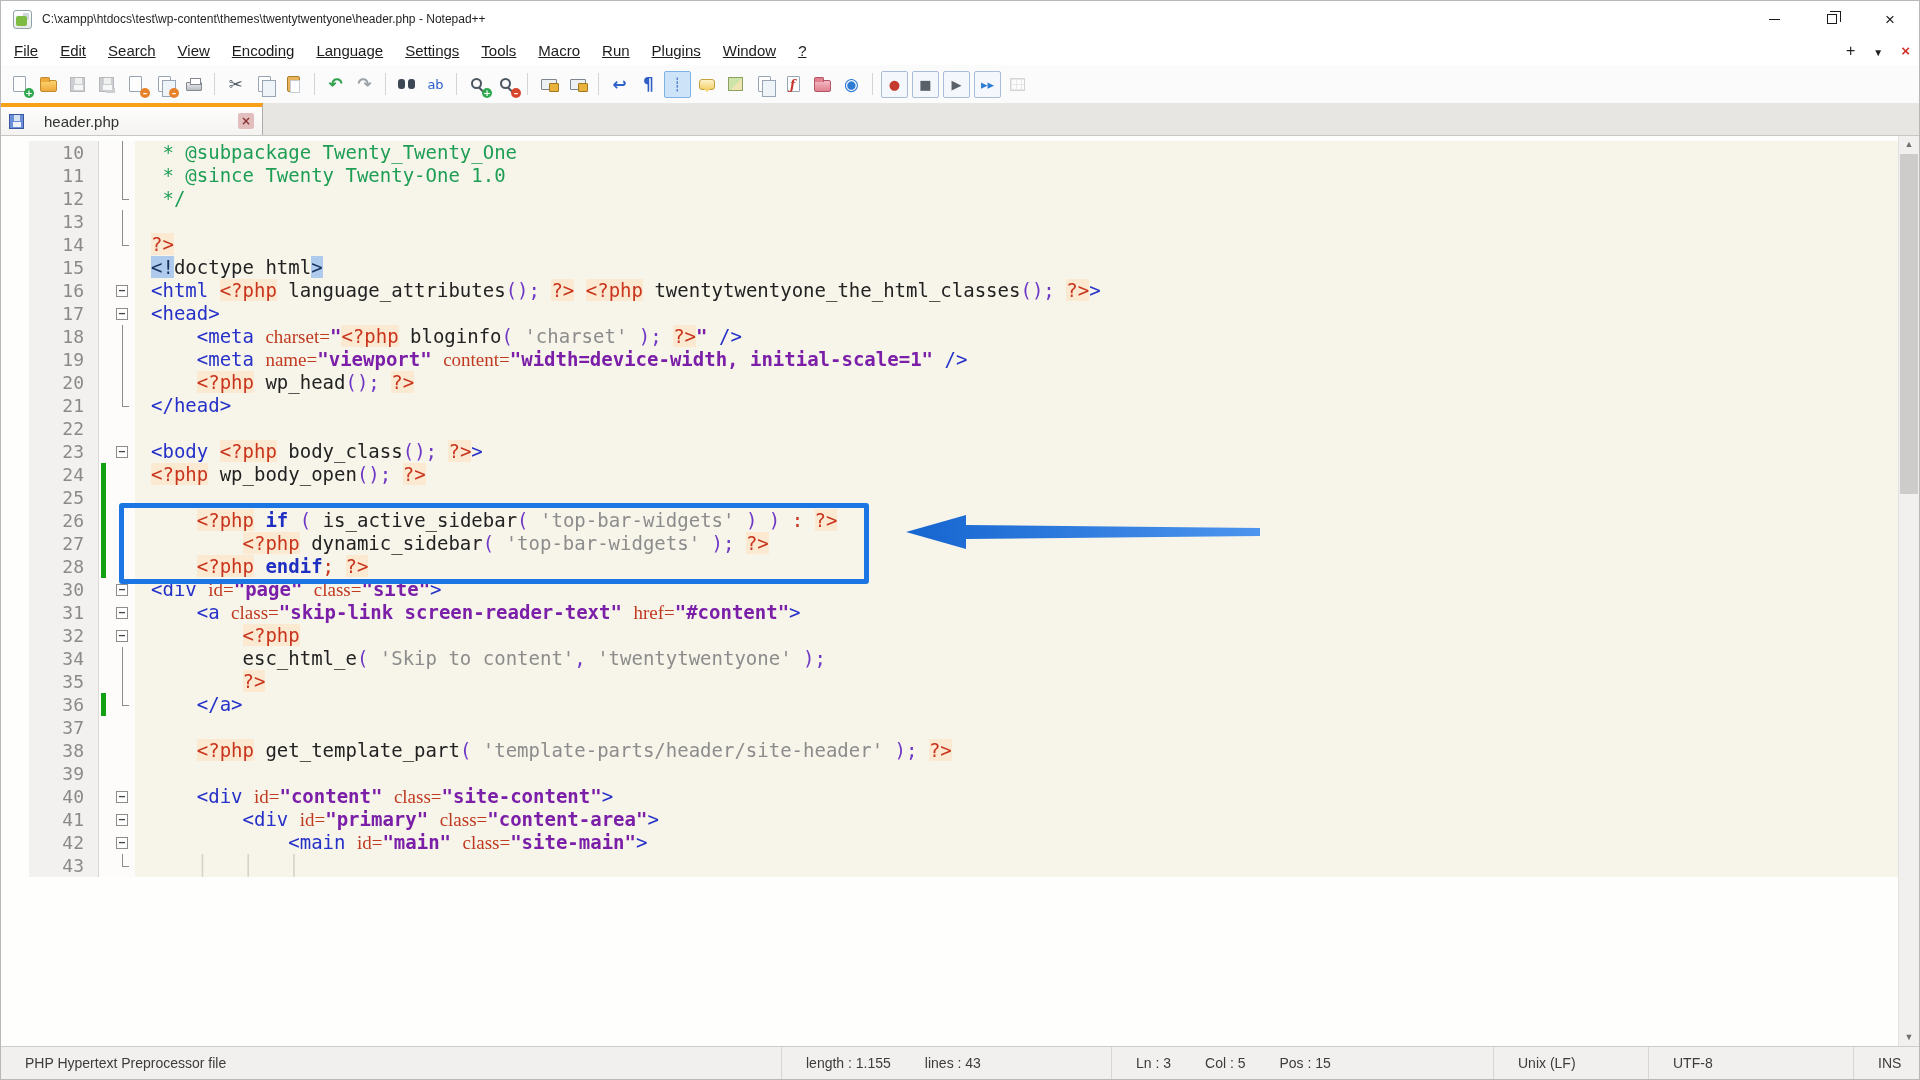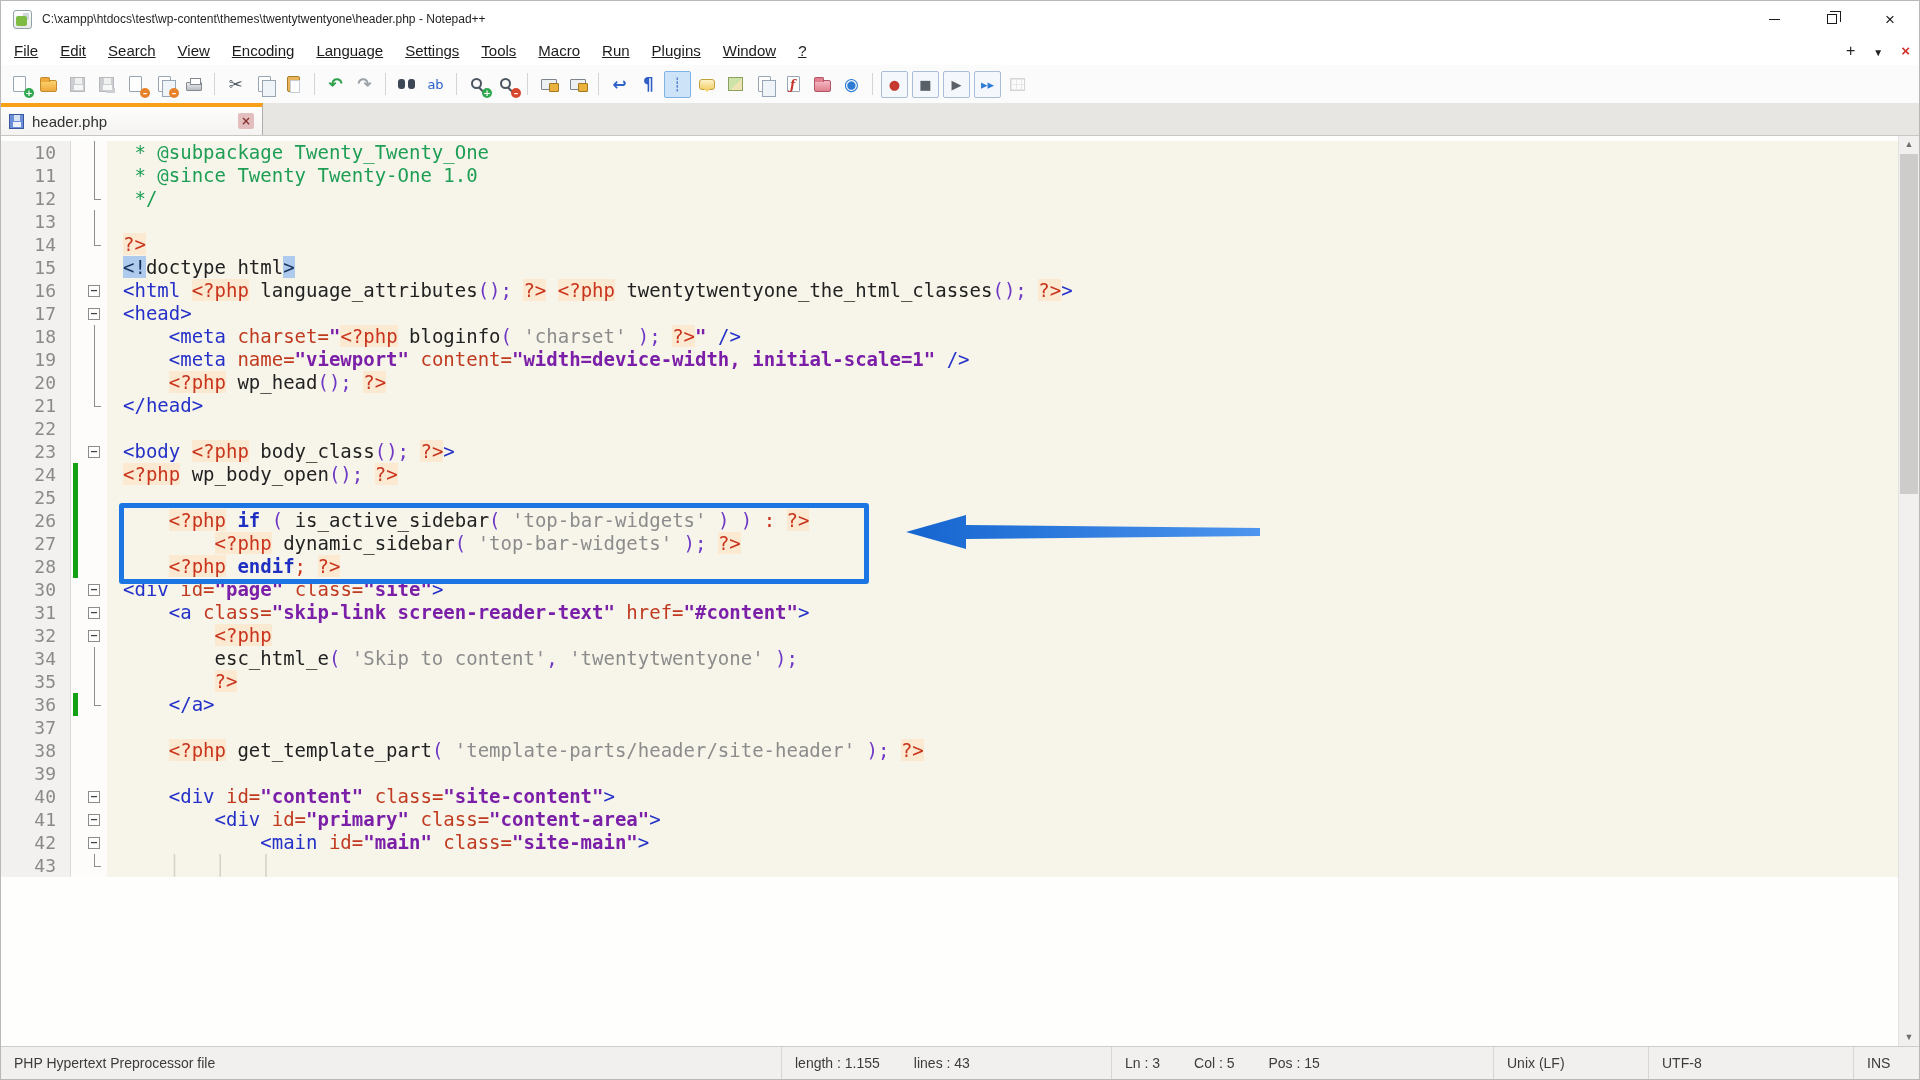--- a/index.html
+++ b/index.html
@@ -84,51 +84,51 @@
     background-size:5px 5px; }
   .fj { font-style:italic; color:#c4342a; font-weight:bold; font-size:12px; position:absolute; left:2px; top:1px;
     font-family:"DejaVu Serif", serif; }
   .tb-badge { position:absolute; right:-1px; bottom:0; min-width:10px; height:10px; border-radius:5px;
     color:#fff; font:bold 9px/10px "DejaVu Sans", sans-serif; text-align:center; padding:0 1px; }
 
   
   .tabbar { height:33px; background:#e8e6e3; display:flex; align-items:stretch; flex:0 0 auto;
     border-bottom:1px solid #c9c7c4; }
   .tab { width:262px; background:linear-gradient(#fdfdfc,#f4f3f1); border-right:1px solid #aeacaa;
-    border-top:4px solid #f8a018; display:flex; align-items:center; padding:0 8px; gap:8px; }
+    border-top:4px solid #f8a018; display:flex; align-items:center; padding:0 8px; gap:20px; }
   .tab-floppy { width:15px; height:15px; background:#6a8fd8; border:1px solid #39569e; position:relative; flex:0 0 auto; }
   .tab-floppy::before { content:""; position:absolute; left:4px; top:0; width:6px; height:6px; background:#d7e2f2; }
   .tab-floppy::after { content:""; position:absolute; left:3px; bottom:1px; width:8px; height:5px; background:#edf2fa; }
   .tab-label { font-size:15px; color:#333; flex:1; }
   .tab-close { width:16px; height:16px; background:#e3bebe; border-radius:2px; color:#8b3434;
     font:bold 12px/16px "DejaVu Sans",sans-serif; text-align:center; }
 
   
   .editor { flex:1; position:relative; background:#fefefc; overflow:hidden; }
   .code-area { position:absolute; left:0; top:0; bottom:0; right:21px; overflow:hidden; }
-  .code-lines { padding-top:5px; }
+  .code-lines { padding-top:5px;margin-left:28px; }
   .row { display:flex; height:23px; align-items:stretch; }
   .ln { width:70px; background:#f2f1ef; border-right:1px solid #dcdad6; color:#8a8a8a;
     font:18px/23px "DejaVu Sans Mono", monospace; text-align:right; padding-right:14px; flex:0 0 auto; }
   .chg { width:10px; background:#fdfcfa; flex:0 0 auto; position:relative; }
   .chg.green::after { content:""; position:absolute; left:2px; top:0; bottom:0; width:5px; background:#12a112; }
   .fold { width:26px; background:#fdfcfa; flex:0 0 auto; position:relative; }
   .fbox { position:absolute; left:7px; top:6px; width:12px; height:12px; border:1px solid #8c8c8c;
     background:#fff; color:#444; font:bold 10px/10px "DejaVu Sans Mono",monospace; text-align:center; }
   .fend { position:absolute; left:13px; top:0; width:1px; height:12px; background:#8c8c8c; }
   .fend::after { content:""; position:absolute; top:12px; left:0; width:7px; height:1px; background:#8c8c8c; }
   .fline { position:absolute; left:13px; top:0; width:1px; height:100%; background:#8c8c8c; }
   .txt { flex:1; background:#f7f5ea; font:19px/23px "DejaVu Sans Mono", monospace; white-space:pre;
     padding-left:16px; color:#222; }
   .tk-c   { color:#1e9e55; }
   .tk-php { color:#c9341d; background:#fbe9d2; }
   .tk-k   { color:#1f2fc2; font-weight:bold; }
   .tk-s   { color:#8c8c8c; }
   .tk-t   { color:#2430c8; }
-  .tk-a   { color:#c03a20; }
+  .tk-a   { color:#c03a20;font-family:Liberation Serif, serif; }
   .tk-v   { color:#7b1fa8; font-weight:bold; }
   .tk-o   { color:#6f38c5; }
   .tk-o2  { color:#c9341d; }
   .tk-d   { color:#222; }
   .tk-m   { background:#aecbee; color:#16325c; }
   .tk-g   { color:#d2d2c8; }
 
   .hl-box { position:absolute; left:118px; top:367px; width:750px; height:81px;
     border:5px solid #1b76e3; border-radius:3px; background:transparent; }
   .anno-arrow { position:absolute; left:903px; top:375px; width:358px; height:42px; }
@@ -137,21 +137,21 @@
   .vscroll { position:absolute; right:0; top:0; bottom:0; width:21px; background:#f1f0ee;
     border-left:1px solid #e3e2e0; }
   .vs-arrow { position:absolute; left:0; width:20px; height:17px; color:#6f6f6f; font-size:9px;
     text-align:center; line-height:17px; }
   .vs-arrow.up { top:0; } .vs-arrow.down { bottom:0; }
   .vs-thumb { position:absolute; left:1px; top:18px; width:18px; height:340px; background:#cdccca; }
 
   
   .statusbar { height:33px; background:#f2f0ef; border-top:1px solid #cfcdcb; display:flex;
     align-items:stretch; flex:0 0 auto; font-size:14px; color:#3c3c3c; }
-  .st-cell { display:flex; align-items:center; padding-left:13px; border-left:1px solid #d8d6d4; gap:34px; }
+  .st-cell { display:flex; align-items:center; padding-left:24px; border-left:1px solid #d8d6d4; gap:34px; }
   .st-cell:first-child { border-left:none; flex:1; }
   .st-len { width:330px; } .st-pos { width:382px; } .st-eol { width:155px; }
   .st-enc { width:205px; } .st-ins { width:66px; }
 </style>
 </head>
 <body>
 
 <div class="window">
 
   <div class="titlebar">

